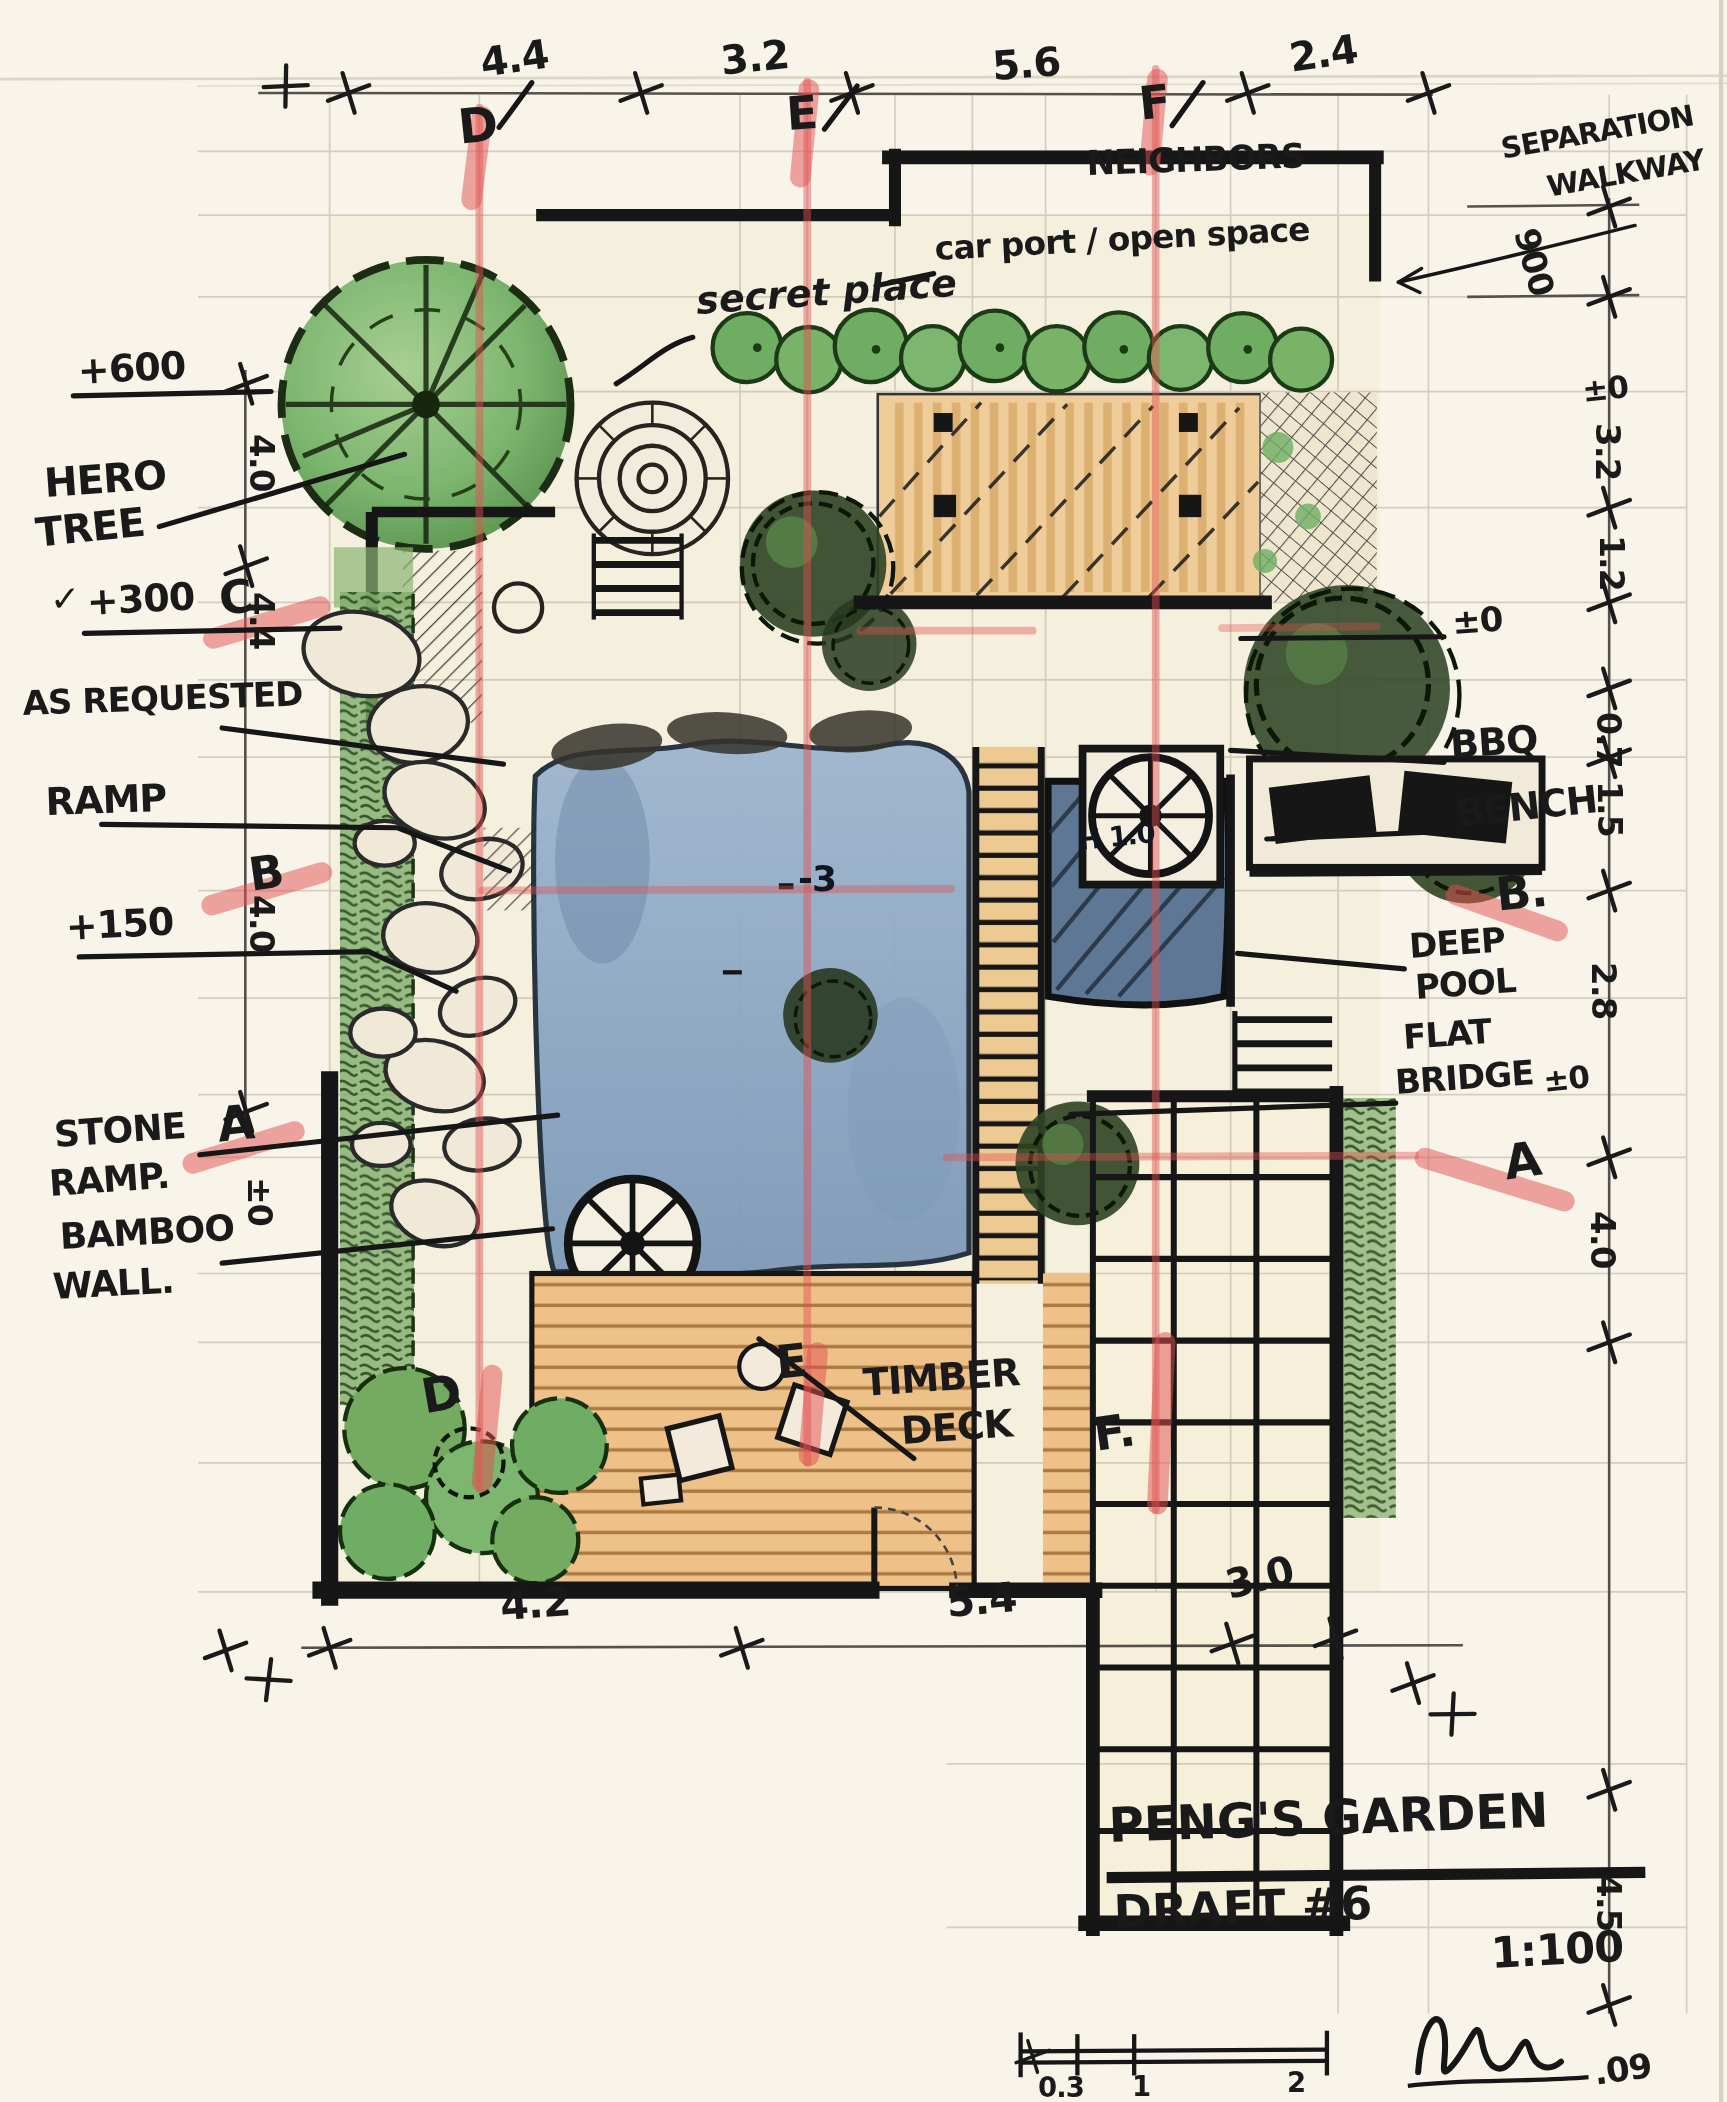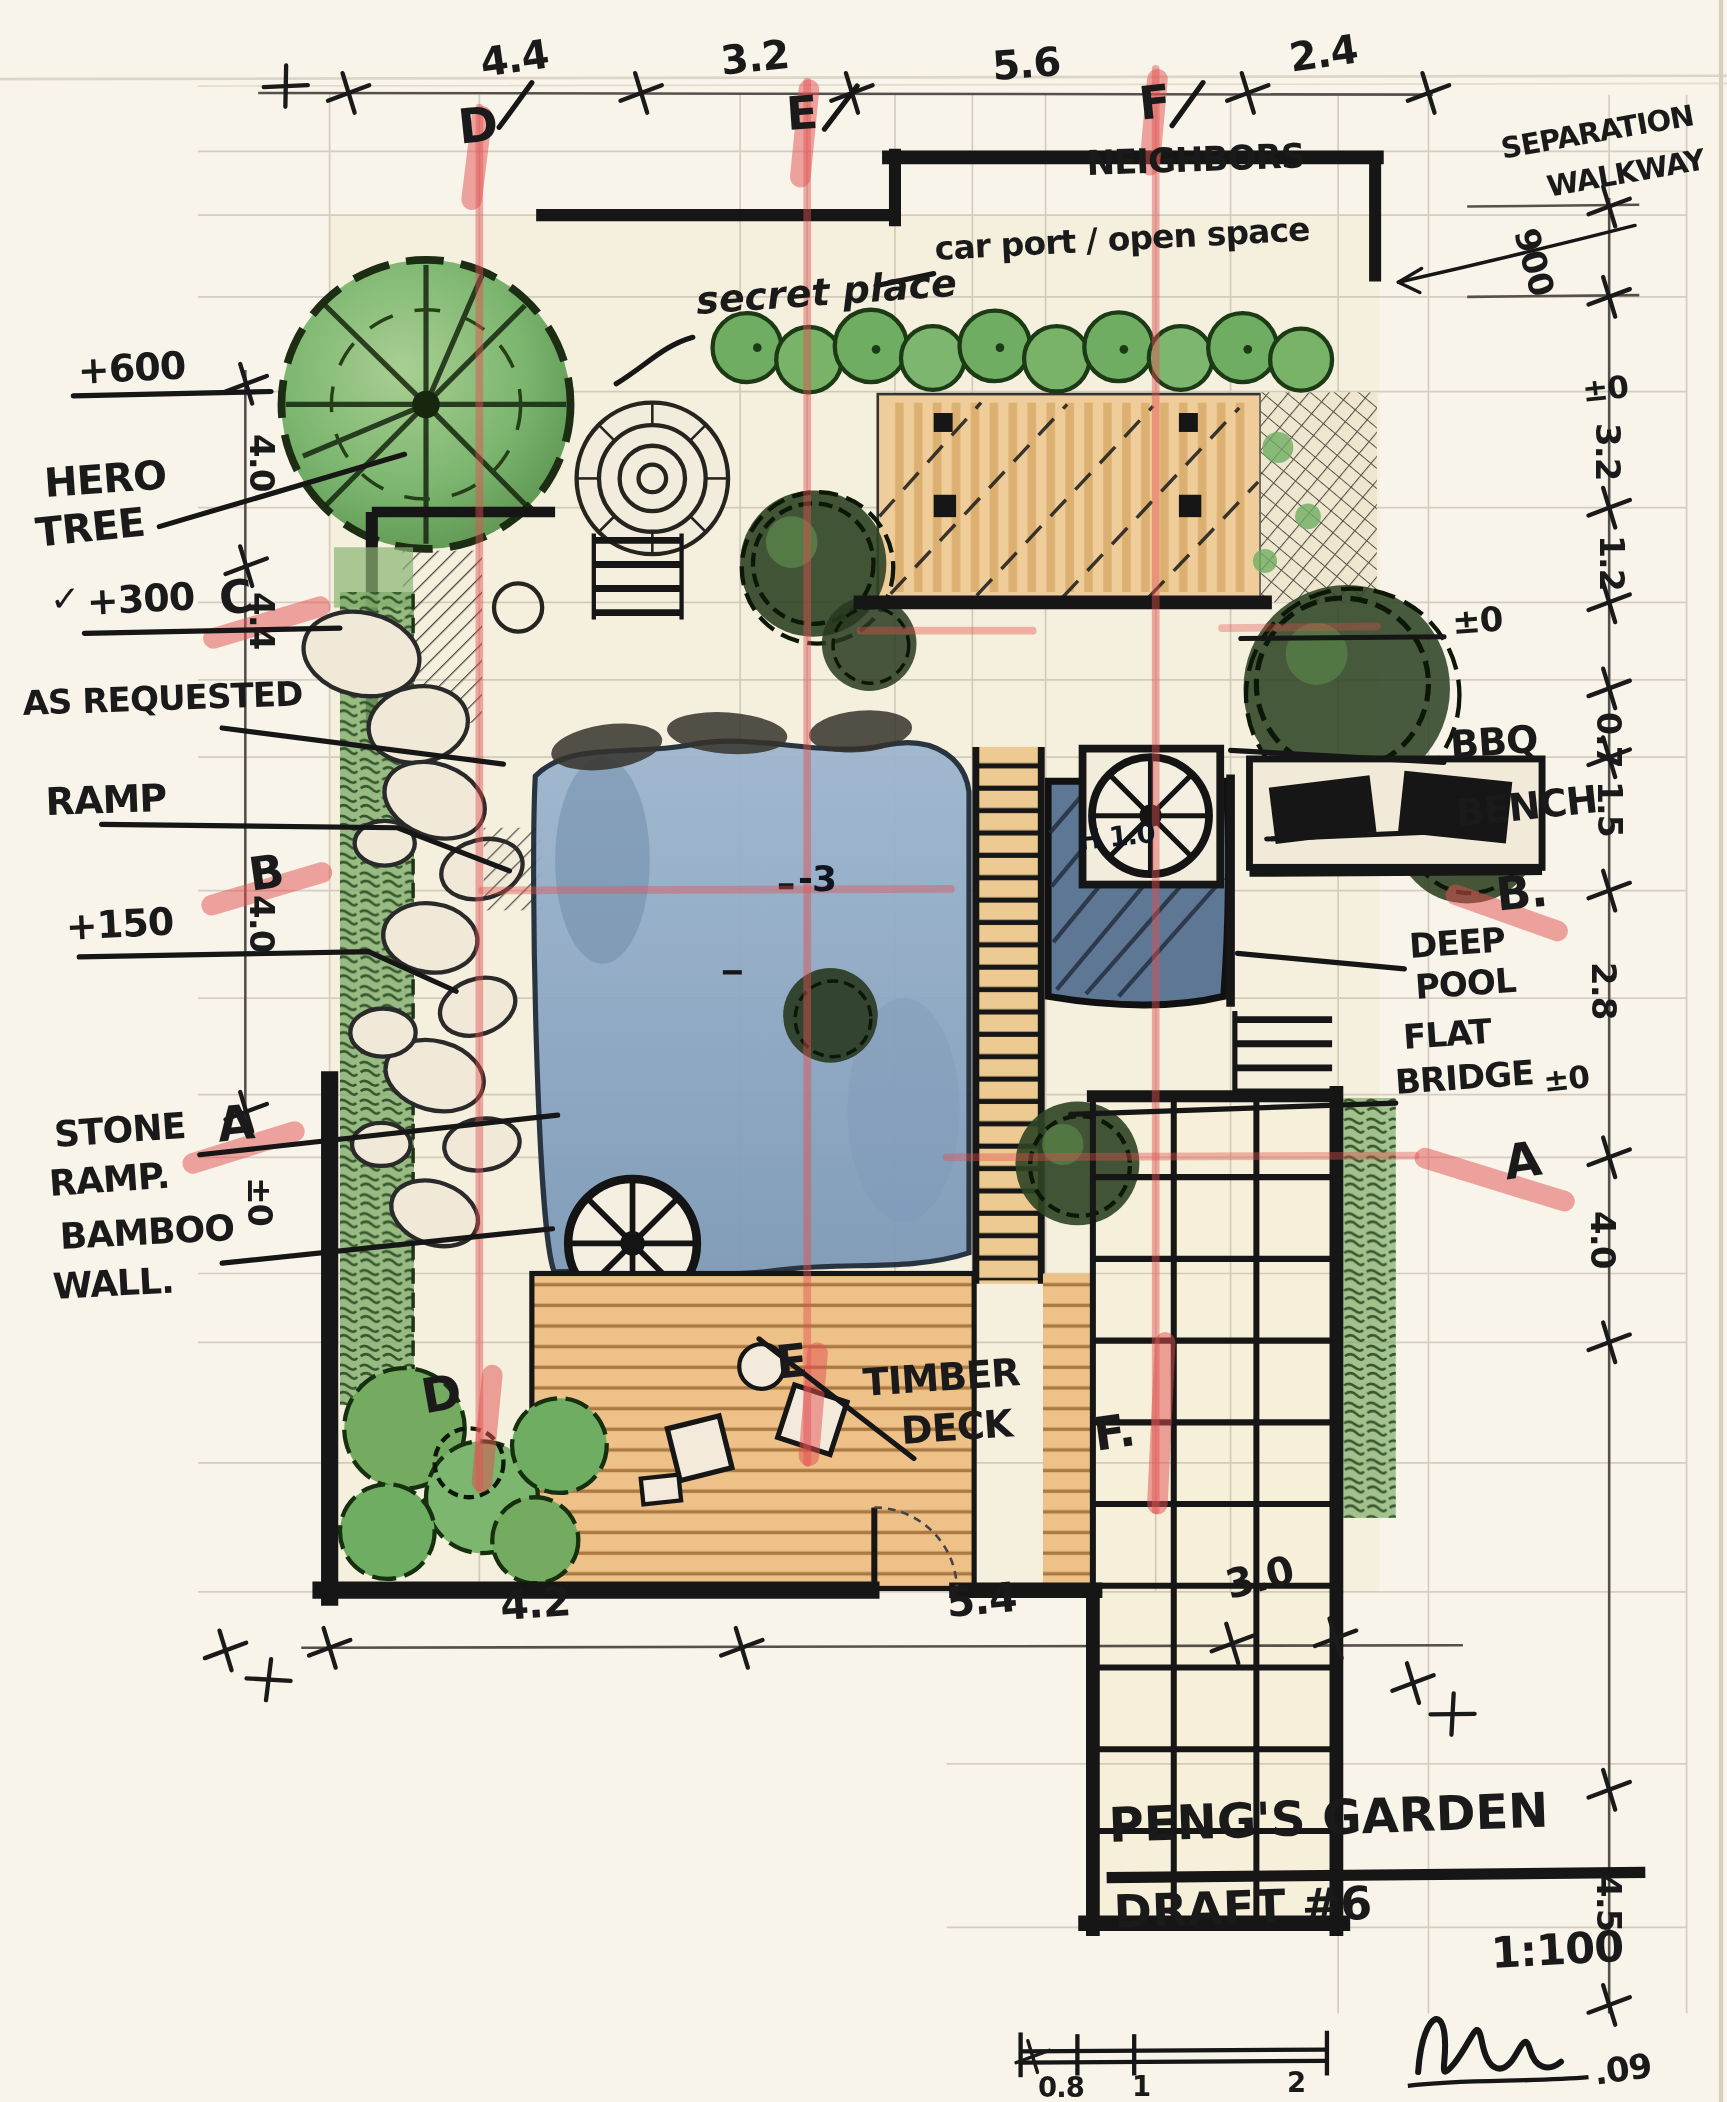--- a/index.html
+++ b/index.html
@@ -544,19 +544,19 @@
 
 <div class="lbl" style="left:862px;top:1366px;font-size:38px;transform:rotate(-4deg)">TIMBER</div>
 <div class="lbl" style="left:900px;top:1414px;font-size:38px;transform:rotate(-4deg)">DECK</div>
 
 <div class="lbl" style="left:798px;top:862px;font-size:36px;color:#10161f">-3</div>
 <div class="lbl" style="left:1077px;top:828px;font-size:27.5px;transform:rotate(-6deg);color:#10161f">H 1.0</div>
 
 <div class="lbl" style="left:1108px;top:1803px;font-size:48px;transform:rotate(-2deg);letter-spacing:0">PENG'S GARDEN</div>
 <div class="lbl" style="left:1113px;top:1891px;font-size:46px;transform:rotate(-2deg);letter-spacing:0">DRAFT #6</div>
 <div class="lbl" style="left:1490px;top:1934px;font-size:43px;transform:rotate(-3deg)">1:100</div>
-<div class="lbl" style="left:1038px;top:2075px;font-size:27.5px">0.8</div>
+<div class="lbl" style="left:1038px;top:2075px;font-size:27.5px">0.3</div>
 <div class="lbl" style="left:1132px;top:2074px;font-size:27.5px">1</div>
 <div class="lbl" style="left:1287px;top:2070px;font-size:27.5px">2</div>
 <div class="lbl" style="left:1592px;top:2058px;font-size:34px;transform:rotate(-8deg)">.09</div>
 
 </div>
 
 
 </body></html>

